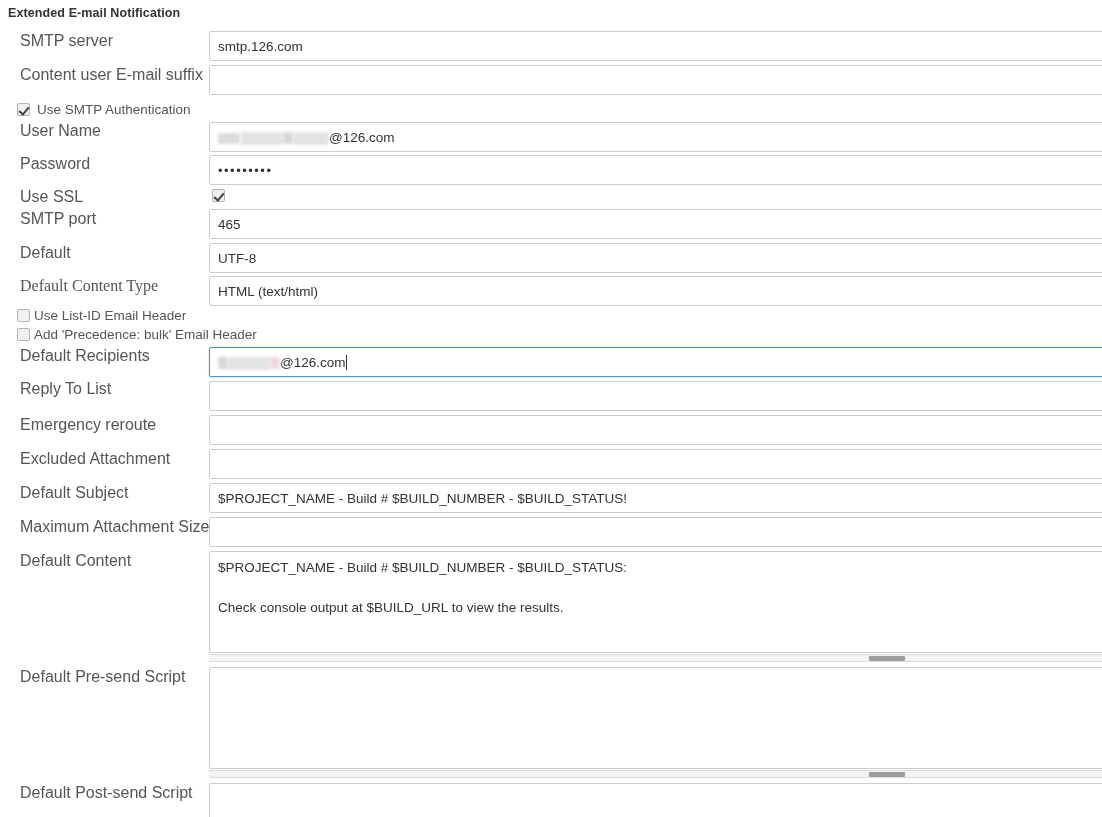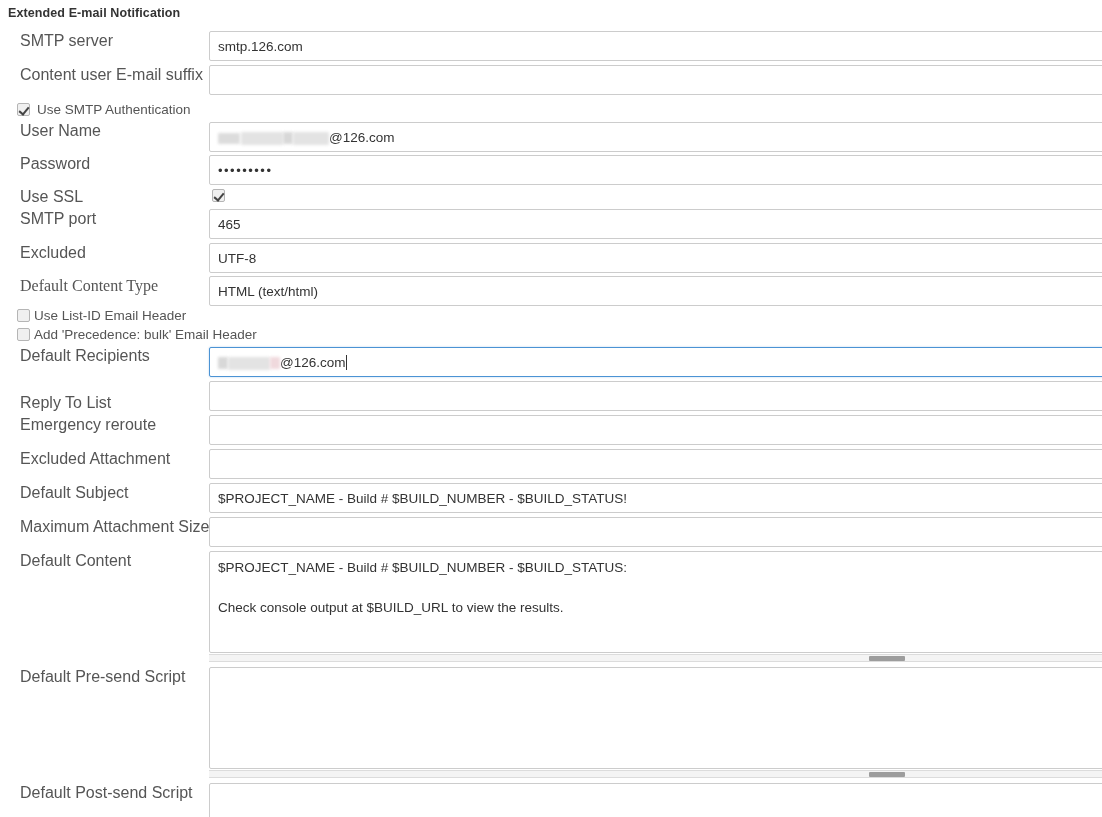--- a/index.html
+++ b/index.html
@@ -207,21 +207,21 @@
     <div class="row-label" style="top:0;">Use SSL</div>
     <div class="cb checked" style="left:212px; top:0;"></div>
   </div>
 
   <div class="row" style="top:209px;">
     <div class="row-label" style="top:2px;">SMTP port</div>
     <div class="field" style="top:0;">465</div>
   </div>
 
   <div class="row" style="top:243px;">
-    <div class="row-label" style="top:2px;">Excluded</div>
+    <div class="row-label" style="top:2px;">Default</div>
     <div class="field" style="top:0;">UTF-8</div>
   </div>
 
   <div class="row" style="top:276px;">
     <div class="row-label" style="top:2px;font-family:Liberation Serif, serif;">Default Content Type</div>
     <div class="field" style="top:0;">HTML (text/html)</div>
   </div>
 
   <div class="row" style="top:308px;">
     <div class="cb" style="left:17px; top:1px;"></div>
@@ -234,21 +234,21 @@
   </div>
 
   <div class="row" style="top:347px;">
     <div class="row-label" style="top:1px;">Default Recipients</div>
     <div class="field focused" style="top:0;">
       <span class="redact r3"></span><span class="redact r2"></span><span class="redact r3 pink"></span><span>@126.com</span><span class="caret"></span>
     </div>
   </div>
 
   <div class="row" style="top:381px;">
-    <div class="row-label" style="top:14px;">Reply To List</div>
+    <div class="row-label" style="top:0;">Reply To List</div>
     <div class="field" style="top:0;"></div>
   </div>
 
   <div class="row" style="top:415px;">
     <div class="row-label" style="top:2px;">Emergency reroute</div>
     <div class="field" style="top:0;"></div>
   </div>
 
   <div class="row" style="top:449px;">
     <div class="row-label" style="top:2px;">Excluded Attachment</div>

